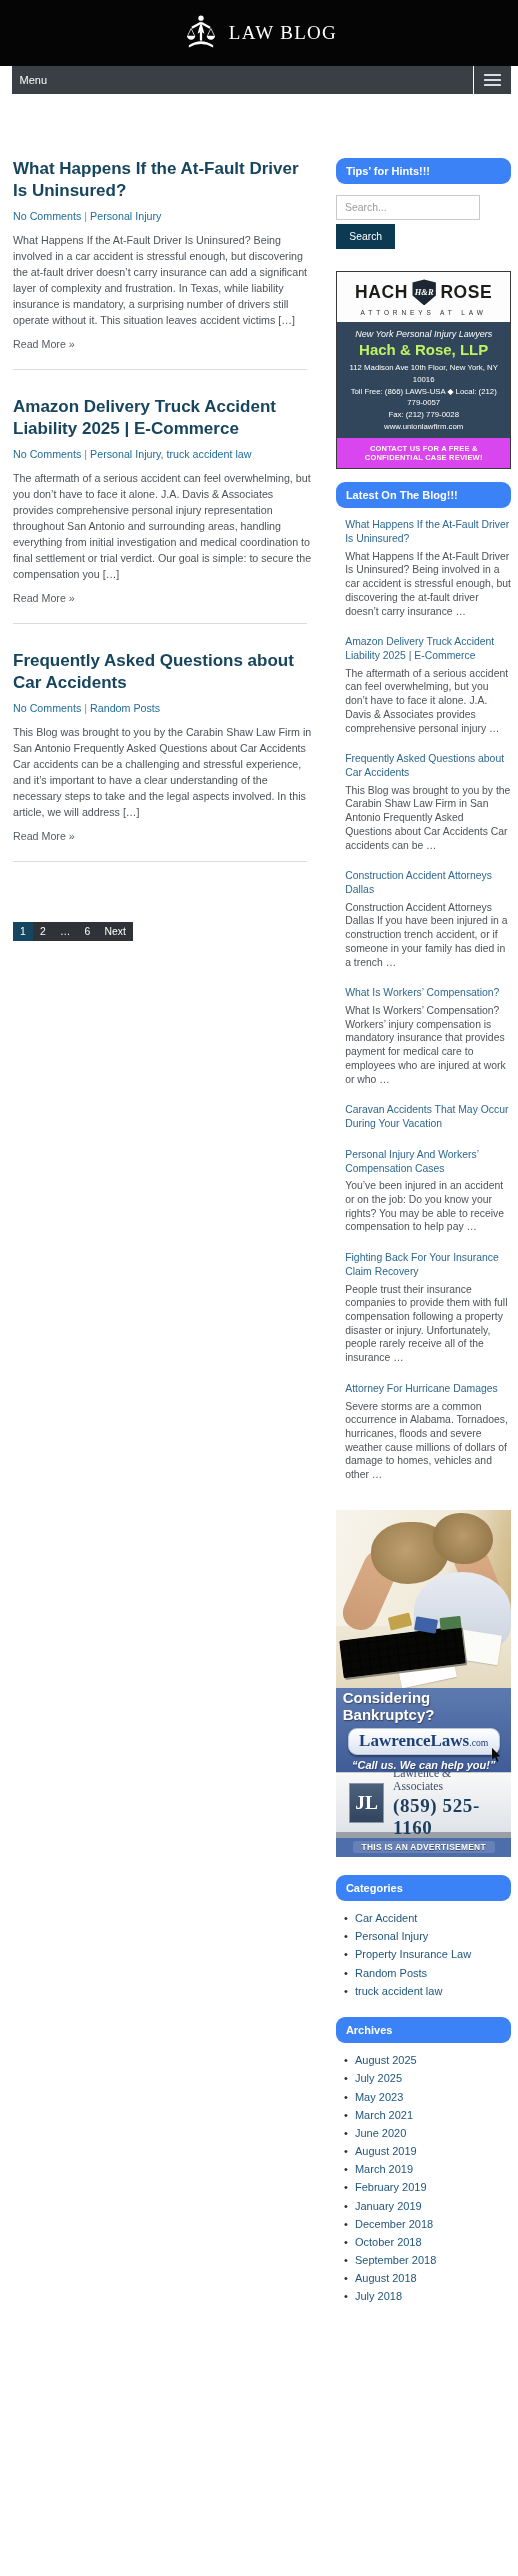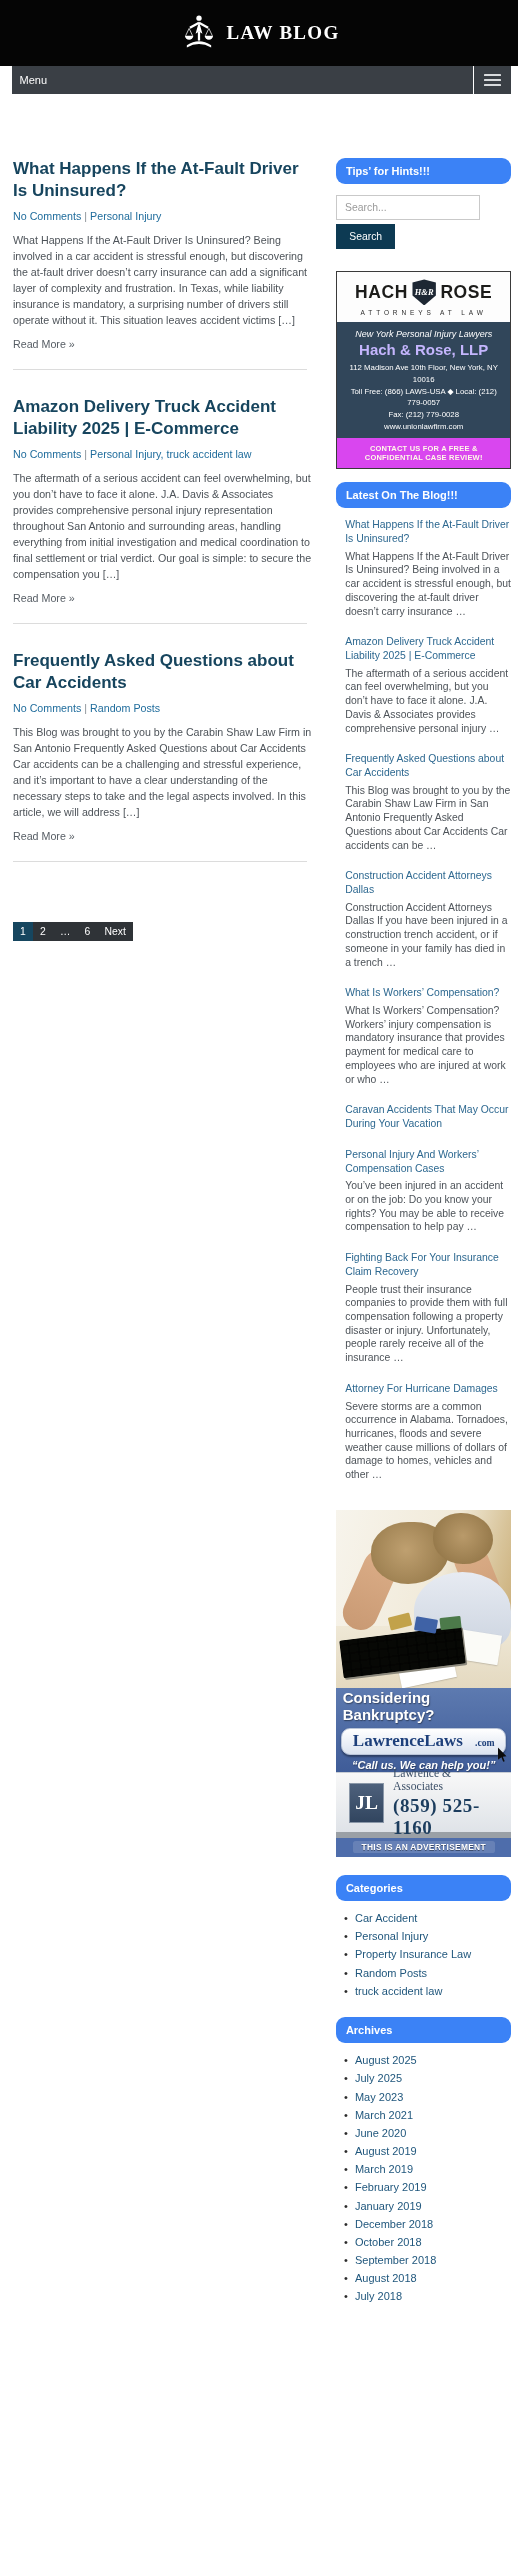--- a/index.html
+++ b/index.html
@@ -12,21 +12,21 @@
   .page { width: 519px; overflow: hidden; background:#fff; }
 
   
   .site-header {
     background:#050505; height:66px;
     display:flex; align-items:center; justify-content:center; gap:9px;
   }
   .logo-icon { width:38px; height:38px; display:block; }
   .logo-text {
     color:#fff; font-family:"Liberation Serif","DejaVu Serif",serif;
-    font-weight:bold; font-size:19px; letter-spacing:1.3px;
+    font-weight:normal; font-size:19px; letter-spacing:1.3px;
   }
 
   
   .menubar {
     margin:0 7.8px 0 11.7px; height:28px; background:#3a3f45;
     display:flex; align-items:center; justify-content:space-between;gap:36px;
   }
   .menu-label { color:#fdfdfd; font-size:11px; padding-left:7.8px; }
   .hamburger {
     width:38px; height:28px; border-left:0.6px solid #fff;
@@ -95,21 +95,21 @@
   }
   .hach-shield {
     width:23.4px; height:26px; background:#1d2733; color:#fff;
     clip-path:polygon(50% 0, 100% 12%, 100% 62%, 50% 100%, 0 62%, 0 12%);
     display:flex; align-items:center; justify-content:center;
     font-family:"Liberation Serif",serif; font-style:italic; font-weight:bold; font-size:8.4px;
   }
   .hach-tagline { font-size:6.5px; letter-spacing:3.9px; color:#2b2b2b; margin-top:3.2px; }
   .hach-mid { background:#31465a; text-align:center; padding:6.5px 5.2px 5.8px 5.2px; }
   .hach-mid .nyline { color:#fff; font-style:italic; font-size:9px; margin-bottom:2.6px; }
-  .hach-mid .firm { color:#c4b5fd; font-weight:bold; font-size:15px; margin-bottom:3.9px; }
+  .hach-mid .firm { color:#bef264; font-weight:bold; font-size:15px; margin-bottom:3.9px; }
   .hach-mid .addr { color:#fff; font-size:7.8px; line-height:1.5; }
   .hach-foot {
     background:#d946ef; color:#fff8e8; font-weight:bold; font-size:7.5px;
     text-align:center; padding:5.8px 2.6px; letter-spacing:0.2px;
   }
 
   
   .latest-list { padding-left:9px; }
   .latest-item { margin-bottom:17px; }
   .latest-title {
@@ -146,21 +146,21 @@
     height:84px; background:linear-gradient(#5d7ab0,#3f5c98);
     display:flex; flex-direction:column; align-items:center; justify-content:center; gap:4.5px;
     padding:3.9px 6.5px;
   }
   .bk-headline { color:#fff; font-weight:bold; font-size:15px; text-shadow:0.6px 1.3px 1.3px rgba(0,0,0,.45); }
   .bk-pill {
     background:linear-gradient(#ffffff,#dbe3f0); border:1.3px solid #b9c4d8; border-radius:9px;
     padding:1.9px 10.4px 3.2px 10.4px; position:relative; box-shadow:0 1.3px 1.9px rgba(0,0,0,.35);
   }
   .bk-pill .nm { font-family:"Liberation Serif",serif; font-weight:bold; font-size:17px; color:#1d3f7a; }
-  .bk-pill .dom { font-family:"Liberation Serif",serif; font-weight:bold; font-size:9.7px; color:#1d3f7a;padding-left:12px; }
+  .bk-pill .dom { font-family:"Liberation Serif",serif; font-weight:normal; font-size:9.7px; color:#1d3f7a; }
   .bk-cursor {
     position:absolute; right:-3.9px; bottom:-7.8px; width:11px; height:14.3px; background:#0c0c0c;
     clip-path:polygon(0 0, 78% 62%, 45% 64%, 62% 96%, 48% 100%, 32% 68%, 0 86%);
     filter:drop-shadow(0 0 1px #fff);
   }
   .bk-quote { color:#fff; font-style:italic; font-weight:bold; font-size:11px; text-shadow:0.6px 0.6px 1.3px rgba(0,0,0,.4); }
   .bk-white {
     height:60px; background:linear-gradient(#f8f8f8,#dfe3e8);
     display:flex; align-items:center; gap:9px; padding:0 9px 0 13px;
     border-top:1.3px solid #c8cdd4;

